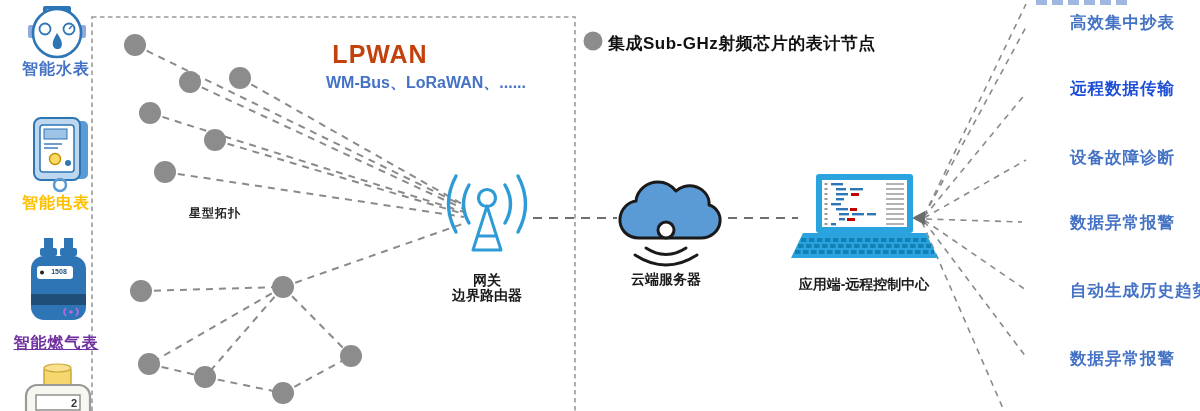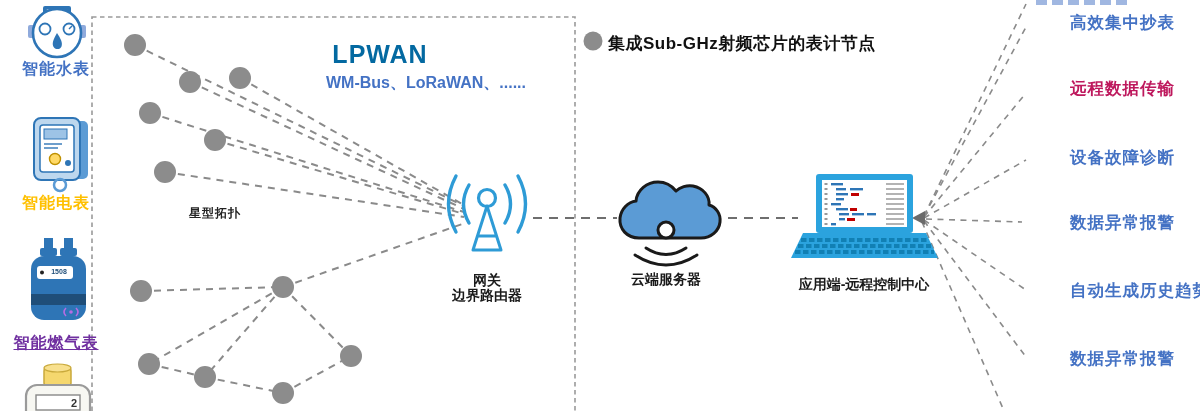--- a/index.html
+++ b/index.html
@@ -215,31 +215,31 @@
 
   <div class="abs legend-text" style="left:608px;top:32px;">集成Sub-GHz射频芯片的表计节点</div>
 
   <div class="abs meter-label" style="left: 0px; top: 193px; color: rgb(255, 192, 0);">智能电表</div>
   <div class="abs meter-label" style="left: 0px; top: 59px; color: rgb(68, 114, 196);">智能水表</div>
   <div class="abs meter-label" style="left: 0px; top: 333px; color: rgb(112, 48, 160); text-decoration: underline;">智能燃气表</div>
 
   <div class="abs tiny-display" style="left:46px;top:268px;width:26px;">1508</div>
   <div class="abs meter2-display" style="left:38px;top:397px;width:39px;">2</div>
 
-  <div class="abs lpwan-title" style="left: 300px; top: 40px; color: #0369a1;">LPWAN</div>
+  <div class="abs lpwan-title" style="left: 300px; top: 40px; color: #c2410c;">LPWAN</div>
   <div class="abs lpwan-subtitle" style="left: 326px; top: 73px; color: rgb(68, 114, 196);">WM-Bus、LoRaWAN、......</div>
   <div class="abs topo-label" style="left:170px;top:205px;">星型拓扑</div>
 
   <div class="abs node-label" style="left:437px;top:273px;width:100px;">
     <div>网关</div>
     <div>边界路由器</div>
   </div>
   <div class="abs node-label" style="left:616px;top:272px;width:100px;">云端服务器</div>
   <div class="abs node-label" style="left:789px;top:277px;width:150px;">应用端-远程控制中心</div>
 
   <div class="abs feature" style="left: 1035px; top: 12px; color: rgb(68, 114, 196);">高效集中抄表</div>
-  <div class="abs feature" style="left: 1035px; top: 78px; color: #be185d;">远程数据传输</div>
+  <div class="abs feature" style="left: 1035px; top: 78px; color: #1d4ed8;">远程数据传输</div>
   <div class="abs feature" style="left: 1035px; top: 147px; color: rgb(68, 114, 196);">设备故障诊断</div>
   <div class="abs feature" style="left: 1035px; top: 212px; color: rgb(68, 114, 196);">数据异常报警</div>
   <div class="abs feature" style="left: 1035px; top: 280px; color: rgb(68, 114, 196);">自动生成历史趋势曲线</div>
   <div class="abs feature" style="left: 1035px; top: 348px; color: rgb(68, 114, 196);">数据异常报警</div>
 
 </div>
 
 </body></html>

